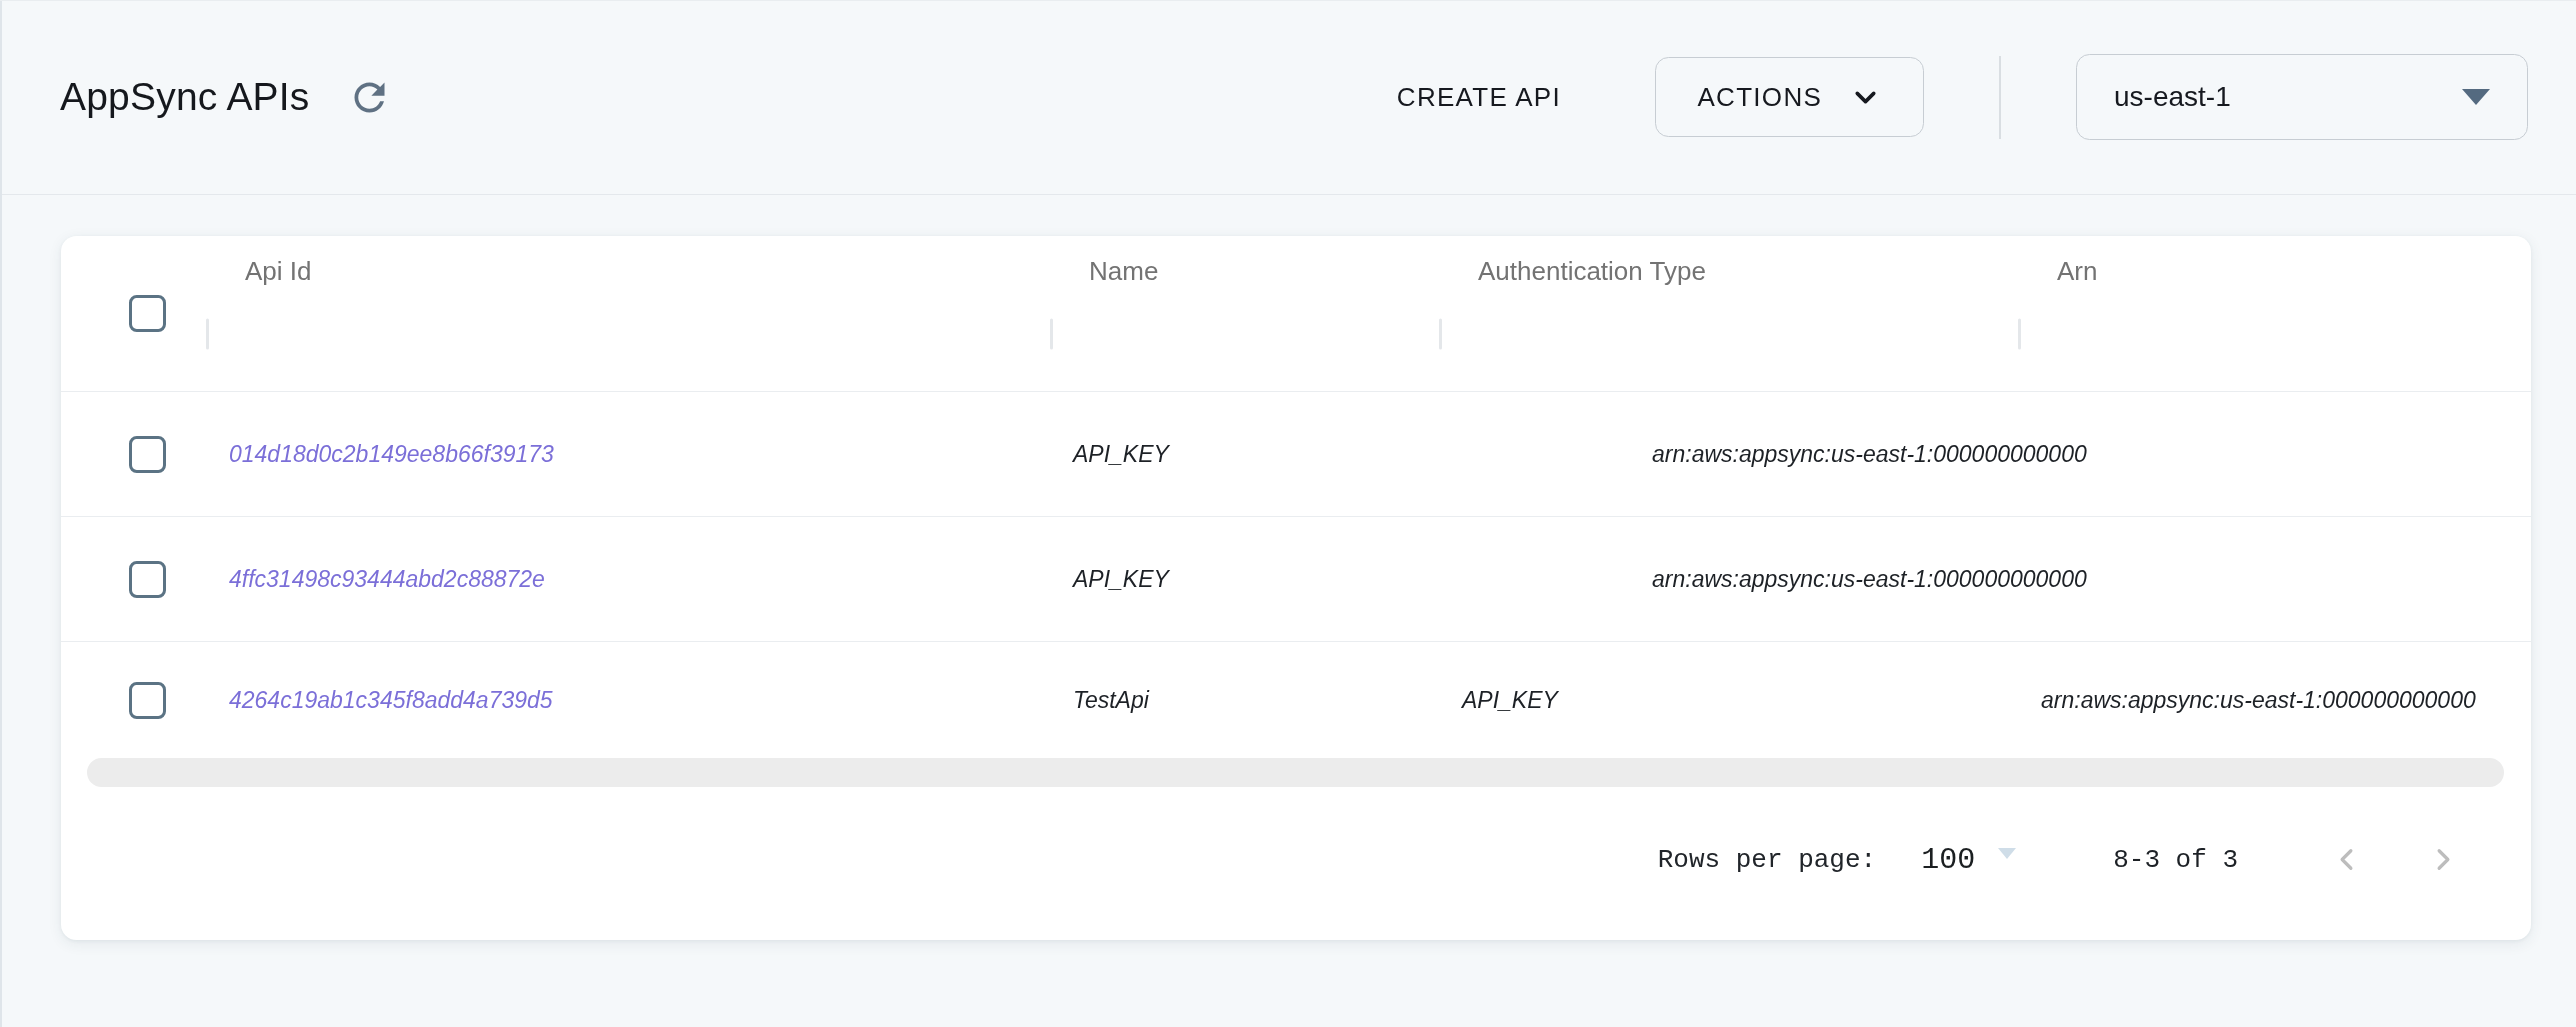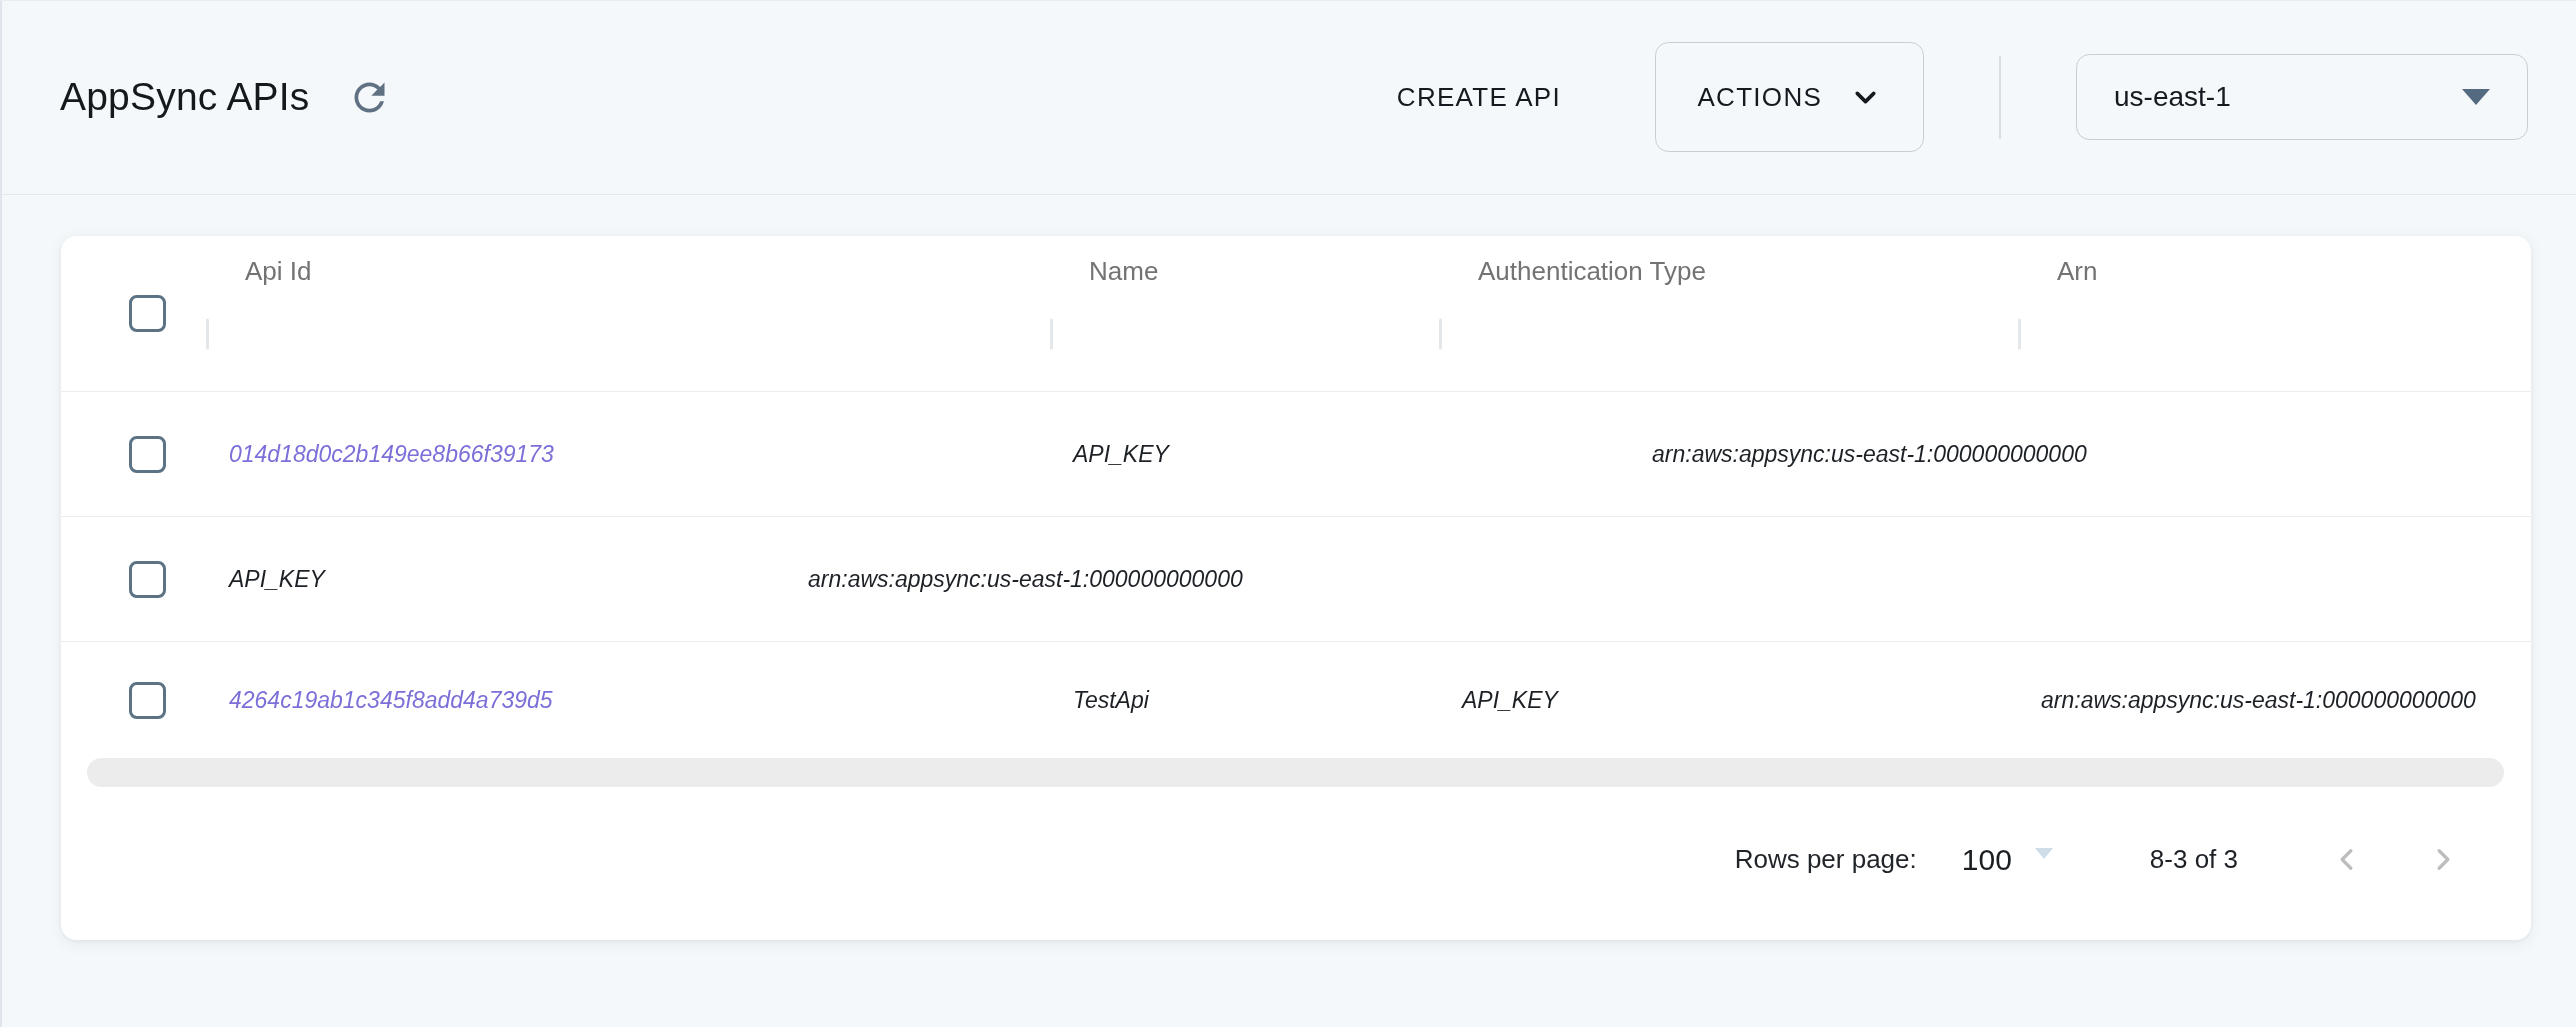--- a/index.html
+++ b/index.html
@@ -25,21 +25,21 @@
   }
   .page-title{font-size:39px;font-weight:400;letter-spacing:0.2px;color:#15181d;}
   .refresh-btn{margin-left:37px;width:45px;height:45px;display:flex;align-items:center;justify-content:center;cursor:pointer;}
   .refresh-btn svg{width:45px;height:45px;fill:#5f7183;}
   .topbar-right{margin-left:auto;display:flex;align-items:center;gap:34px;}
   .create-btn{
     font-size:26px;font-weight:500;letter-spacing:1.3px;color:#16191f;
     padding:9.7px 17.4px;margin-right:43px;cursor:pointer;white-space:nowrap;
   }
   .actions-btn{
-    height:110px;box-sizing:border-box;
+    height:80px;box-sizing:border-box;
     border:1.9px solid #c7cdd3;border-radius:13.5px;
     display:flex;align-items:center;gap:27px;
     padding:0 41px;cursor:pointer;background:transparent;
     font-size:26px;font-weight:500;letter-spacing:1.3px;color:#16191f;
   }
   .actions-btn svg{width:33px;height:33px;stroke:#16191f;fill:none;stroke-width:2.6;stroke-linecap:round;stroke-linejoin:round;}
   .vdivider{width:1.9px;height:83px;background:#d9dee2;margin:0 41px;}
   .region-select{
     height:86px;width:452px;box-sizing:border-box;
     border:1.9px solid #c7cdd3;border-radius:13.5px;
@@ -86,21 +86,21 @@
   .id-link{color:#7b6fd8;cursor:pointer;text-decoration:none;}
 
   .hscrollbar{
     margin-left:26px;margin-top:0;
     width:2417px;height:29px;border-radius:14.5px;background:#ececec;cursor:pointer;
   }
 
   
   .pagination{
     height:145px;display:flex;align-items:center;justify-content:flex-end;
-    padding-right:68px;box-sizing:border-box;
+    padding-right:68px;box-sizing:border-box;font-family:Liberation Mono, monospace;
   }
   .rpp-label{font-size:26px;color:#21252a;}
   .rpp-select{display:flex;align-items:flex-start;cursor:pointer;margin-left:45px;}
   .rpp-value{font-size:30px;color:#1b1f21;}
   .select-caret{
     margin-left:23px;margin-top:5.8px;width:0;height:0;
     border-left:9.7px solid transparent;border-right:9.7px solid transparent;
     border-top:11.6px solid #cfdde8;
   }
   .range-label{font-size:26px;color:#1d2126;margin-left:97px;}
@@ -179,20 +179,23 @@
           <span class="id-link">014d18d0c2b149ee8b66f39173</span>
         </div>
         <div class="col-auth dcell">API_KEY</div>
         <div class="col-arn dcell">arn:aws:appsync:us-east-1:000000000000</div>
       </div>
 
       <div class="grid-row data-row">
         <div class="col-check">
           <div class="checkbox"></div>
         </div>
+        <div class="col-apiid dcell">
+          <span class="id-link">4ffc31498c93444abd2c88872e</span>
+        </div>
         <div class="col-auth dcell">API_KEY</div>
         <div class="col-arn dcell">arn:aws:appsync:us-east-1:000000000000</div>
       </div>
 
       <div class="grid-row data-row last">
         <div class="col-check">
           <div class="checkbox"></div>
         </div>
         <div class="col-apiid dcell">
           <span class="id-link">4264c19ab1c345f8add4a739d5</span>

